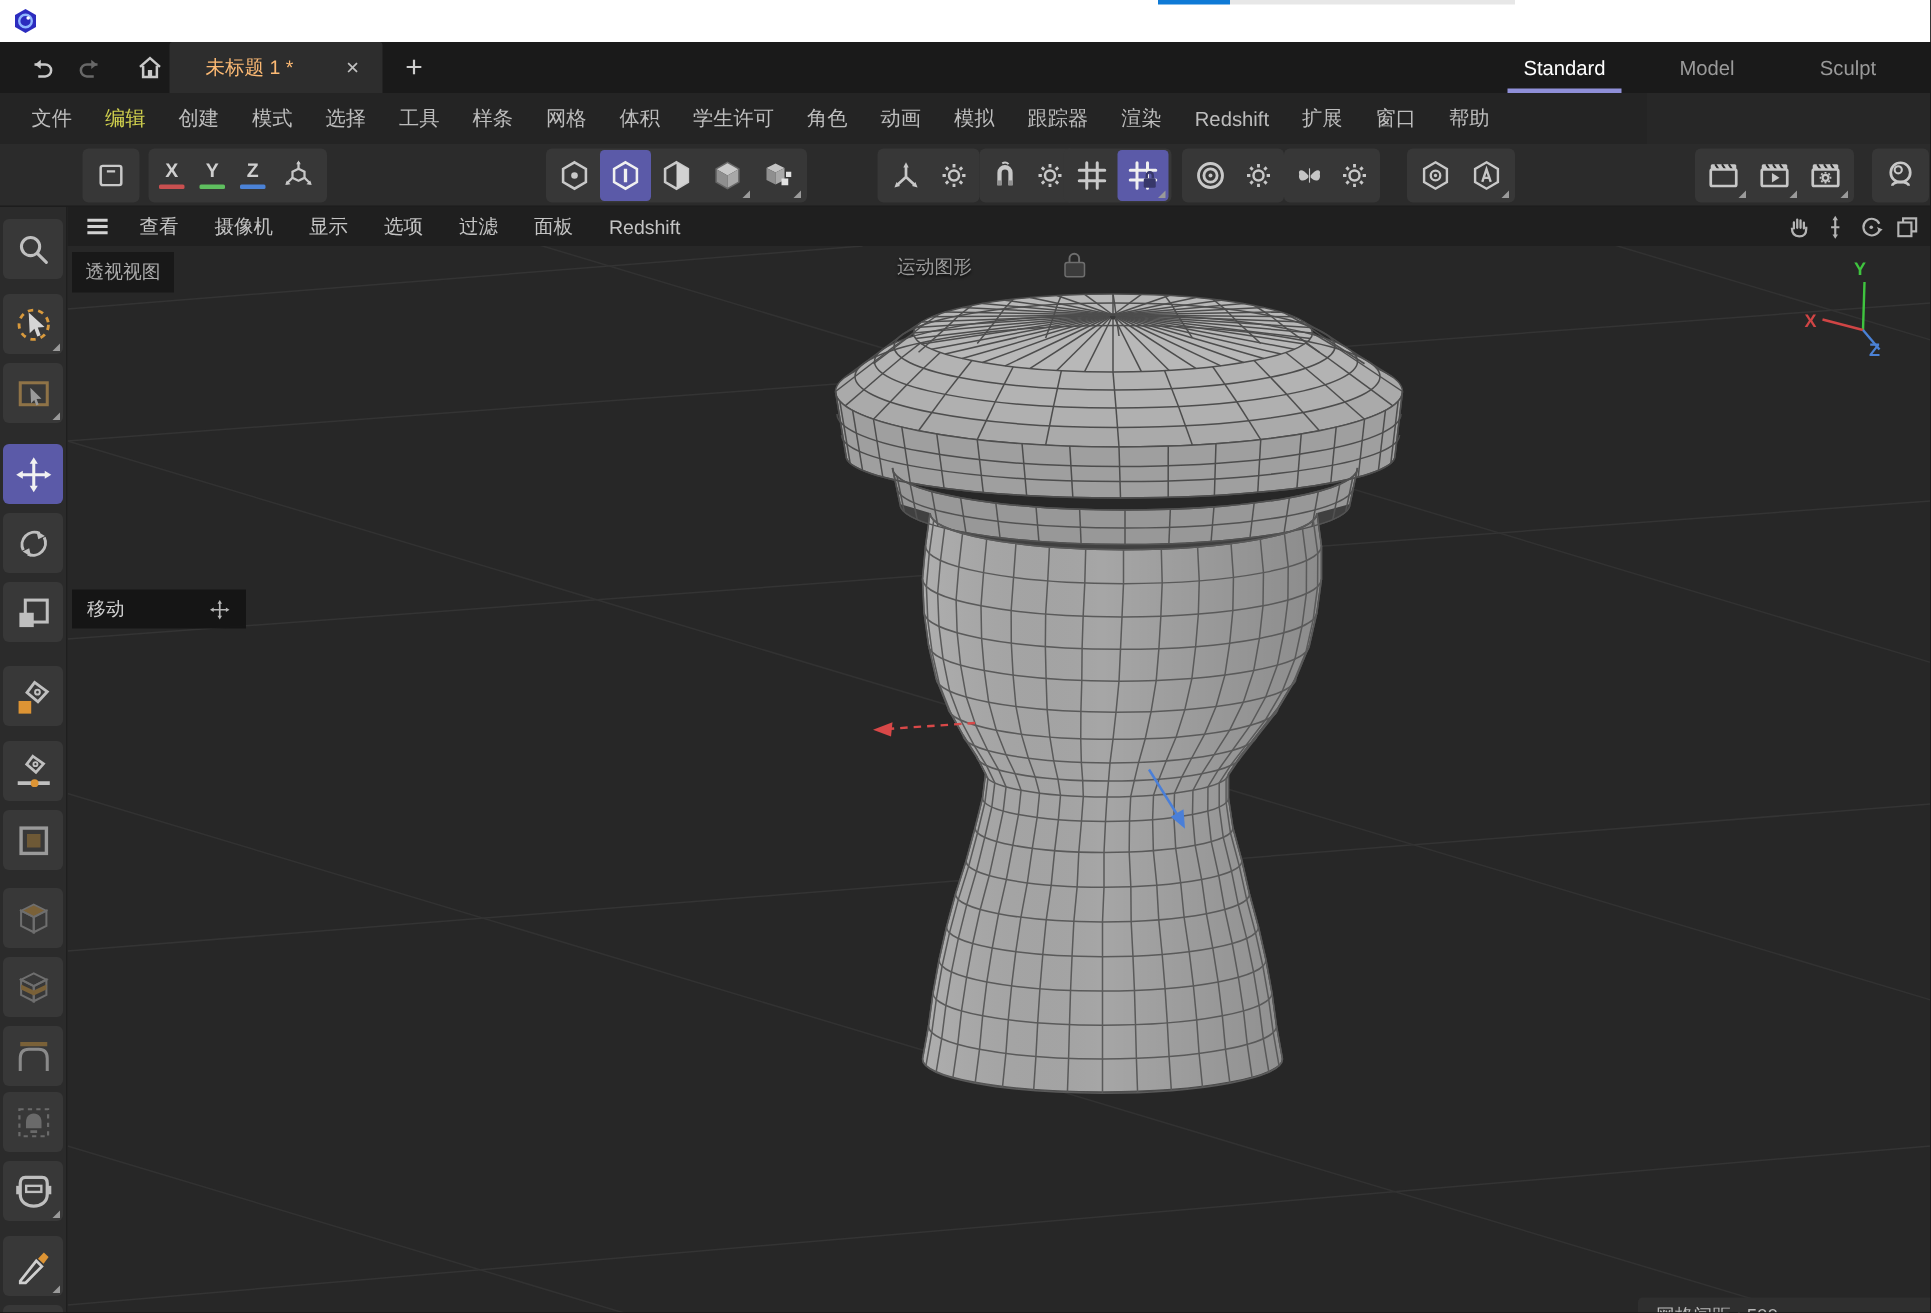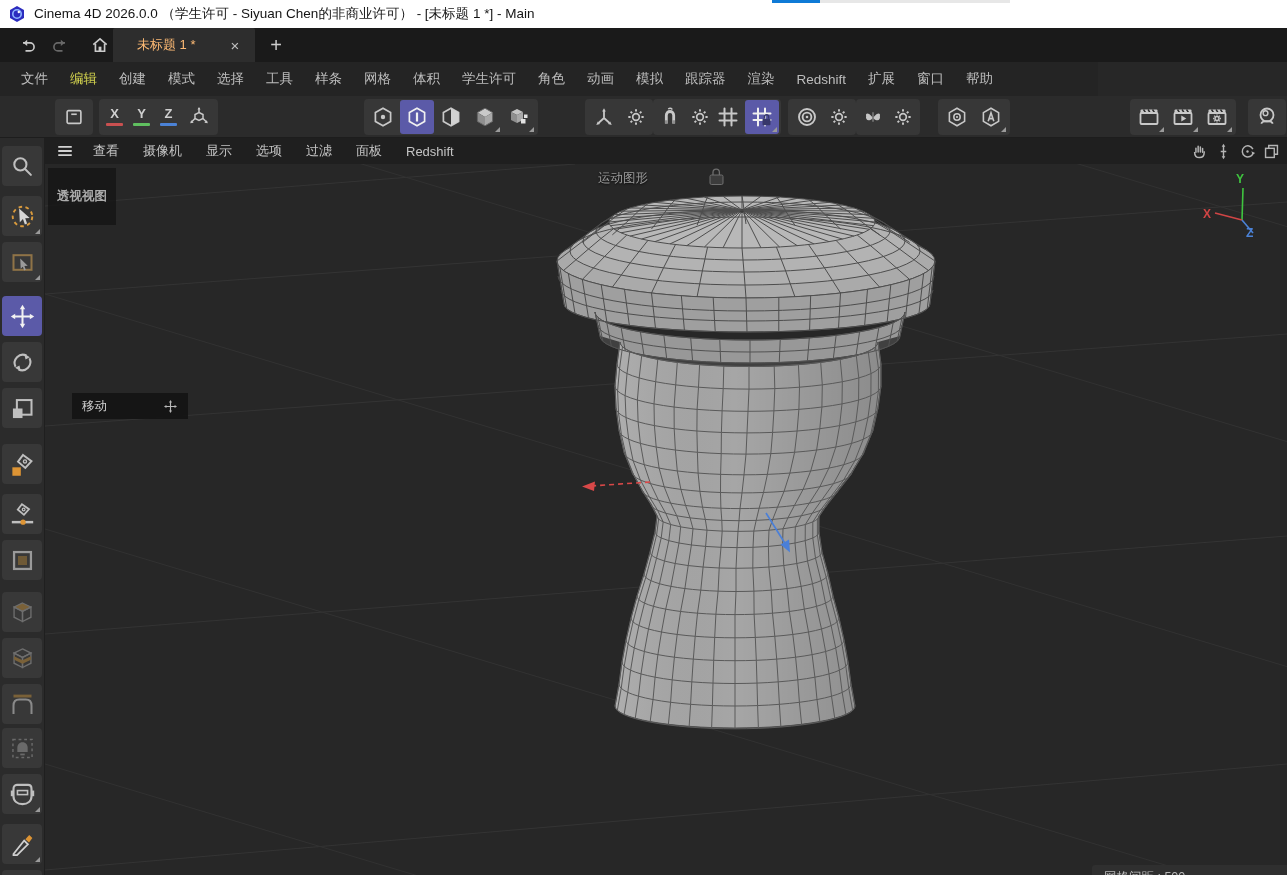--- a/index.html
+++ b/index.html
@@ -49,38 +49,37 @@
   .vic{width:24px;height:24px;display:flex;align-items:center;justify-content:center;color:#b4b4b4;}
 
   
   .palette{position:absolute;left:0;top:138px;width:45px;height:737px;background:#2b2b2b;border-right:1px solid #1f1f1f;overflow:hidden;}
   .pbtn{position:absolute;left:2px;width:40px;height:40px;background:#383838;border-radius:4px;display:flex;align-items:center;justify-content:center;color:#bfbfbf;}
   .pbtn.sel{background:#5b5aa8;color:#f2f2f2;}
   .pbtn.dim{color:#787061;}
 
   
   .viewport{position:absolute;left:45px;top:164px;width:1242px;height:711px;background:#272727;overflow:hidden;}
-  .viewlabel{position:absolute;left:3px;top:4px;background:rgba(22,22,22,.85);color:#ababab;font-size:12.5px;padding:20px 9px;font-weight:bold;}
+  .viewlabel{position:absolute;left:3px;top:4px;background:rgba(22,22,22,.85);color:#ababab;font-size:12.5px;padding:5px 9px;}
   .camlabel{position:absolute;left:553px;top:6px;color:#9b9b9b;font-size:12.5px;text-shadow:0 1px 2px rgba(0,0,0,.8);}
-  .tooltip{position:absolute;left:3px;top:229px;width:116px;height:26px;background:rgba(20,20,20,.92);color:#d0d0d0;font-size:12.5px;display:flex;align-items:center;padding:0 10px;justify-content:space-between;margin-left:24px;}
+  .tooltip{position:absolute;left:3px;top:229px;width:116px;height:26px;background:rgba(20,20,20,.92);color:#d0d0d0;font-size:12.5px;display:flex;align-items:center;padding:0 10px;justify-content:space-between;}
   .gridlabel{position:absolute;left:1047px;top:701px;width:220px;height:24px;background:#2f2f2f;color:#b8b8b8;font-size:12.5px;padding:4px 12px;border-radius:3px;}
   .gz{position:absolute;font-size:12px;font-weight:bold;}
 </style>
 </head>
 <body>
 
 <div class="app">
 
   <div class="titlebar">
     <svg width="18" height="18" viewBox="0 0 18 18">
       <polygon points="9,1 16,5 16,13 9,17 2,13 2,5" fill="#2c2cbf"></polygon>
       <circle cx="9" cy="9" r="4.2" fill="none" stroke="#8fb6ff" stroke-width="1.6"></circle>
       <circle cx="10.8" cy="7" r="1.2" fill="#ffffff"></circle>
     </svg>
-    <span class="ttext">Cinema 4D 2026.0.0 （学生许可 - Siyuan Chen的非商业许可） - [未标题 1 *] - Main</span>
     <div class="tstrip-blue" style="background:#0f7ad6;"></div>
     <div class="tstrip-gray"></div>
   </div>
 
   <div class="tabstrip">
     <div class="tbtn" style="left:14px;">
       <svg width="20" height="20" viewBox="0 0 24 24">
         <path d="M6,9.5 H14.5 a4.8,4.8 0 0 1 0,9.6 H9" fill="none" stroke="#c9c9c9" stroke-width="2"></path>
         <polygon points="6.5,9.5 11,5.8 11,13.2" fill="#c9c9c9"></polygon>
       </svg>
@@ -96,20 +95,32 @@
         <path d="M4,11.5 L12,4.5 L20,11.5" fill="none" stroke="#c9c9c9" stroke-width="2"></path>
         <path d="M6.5,10.5 V19.5 H17.5 V10.5" fill="none" stroke="#c9c9c9" stroke-width="2"></path>
         <rect x="10.3" y="14" width="3.4" height="5.5" fill="#c9c9c9"></rect>
       </svg>
     </div>
     <div class="tab">
       <span class="tlabel">未标题 1 *</span>
       <span class="tclose">×</span>
     </div>
     <div class="plus">+</div>
+    <div class="layoutsw">
+      <div class="lw std">
+        <span>Standard</span>
+        <i class="ul" style="background:#8f8fd8;"></i>
+      </div>
+      <div class="lw dim">
+          <span>Model</span>
+        </div>
+      <div class="lw dim">
+          <span>Sculpt</span>
+        </div>
+    </div>
   </div>
 
   <div class="menubar">
     <span class="mi">文件</span>
     <span class="mi hl">编辑</span>
     <span class="mi">创建</span>
     <span class="mi">模式</span>
     <span class="mi">选择</span>
     <span class="mi">工具</span>
     <span class="mi">样条</span>

